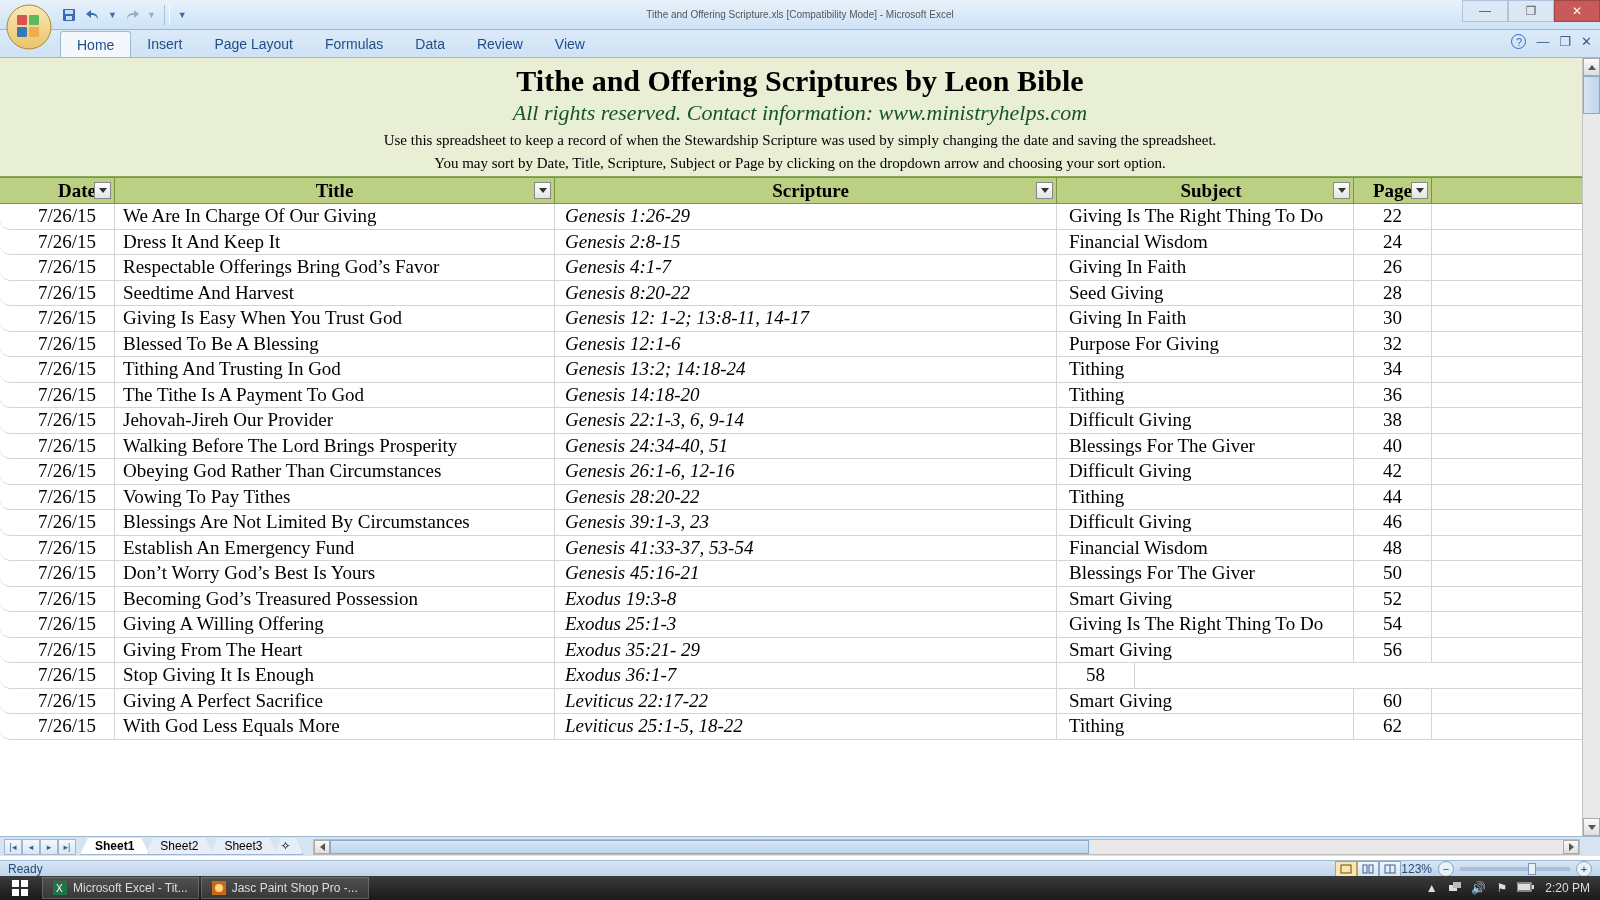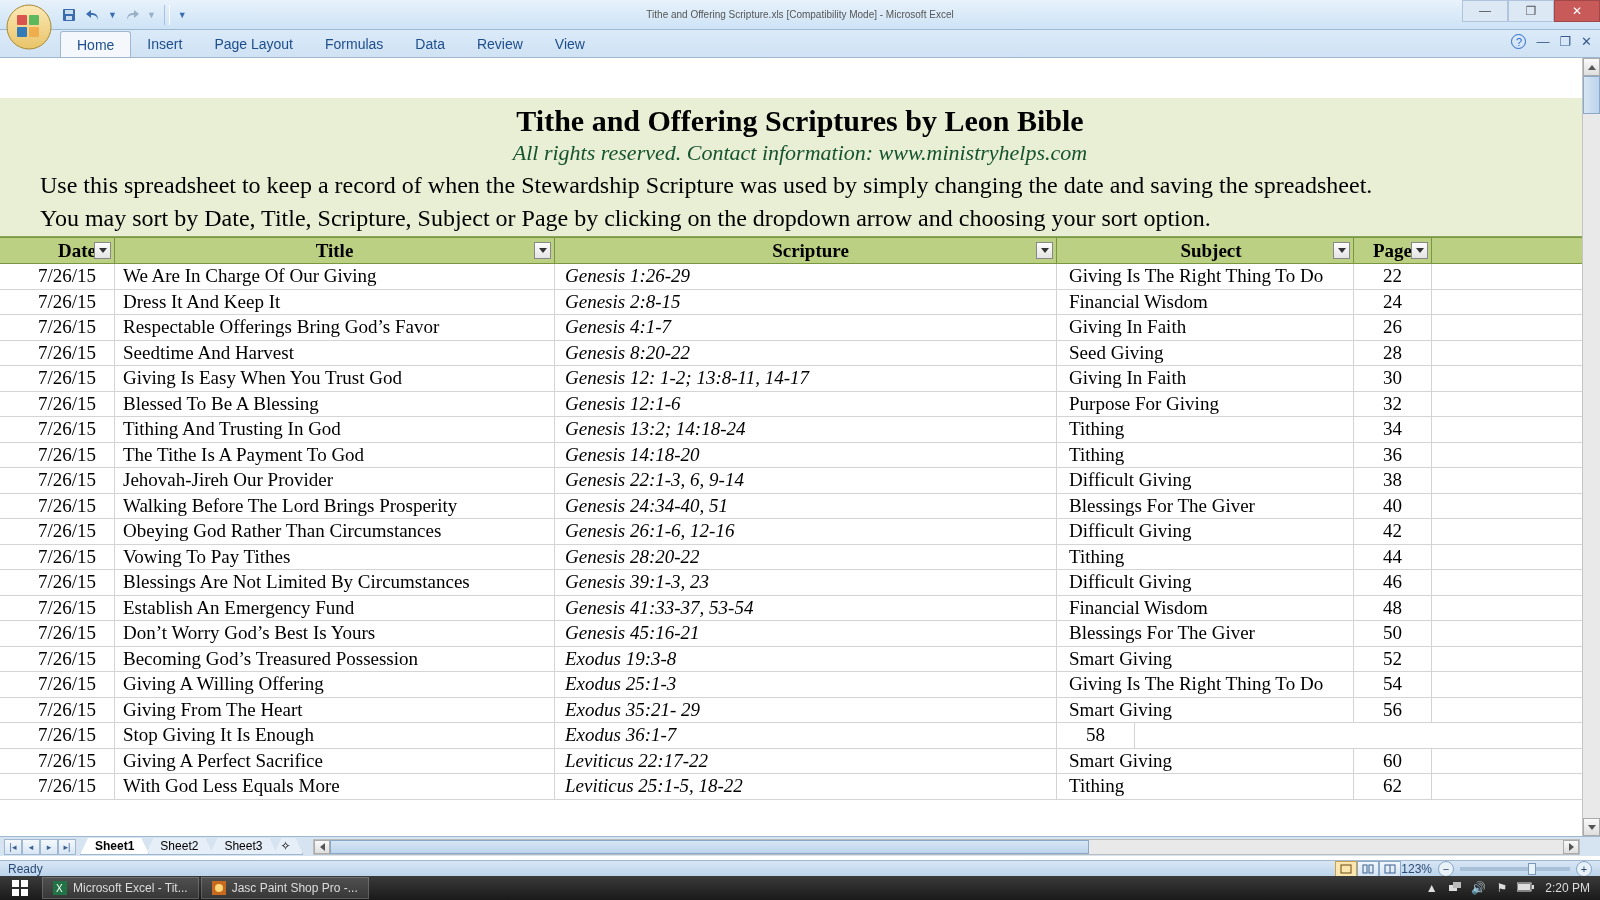--- a/index.html
+++ b/index.html
@@ -18,34 +18,34 @@
 .win-btn.close { background:#c85a5a; color:#fff; border-color:#a04848; }
 
 
 .ribbon { height:28px; background:linear-gradient(#dbeaf9,#cfe2f3); border-bottom:1px solid #9fb8d0; display:flex; align-items:flex-end; padding-left:60px; position:relative; }
 .ribbon-tab { padding:5px 16px 4px; color:#1e4e8c; font-size:14px; cursor:pointer; }
 .ribbon-tab.active { background:#f4f8fc; border:1px solid #9fb8d0; border-bottom:none; border-radius:3px 3px 0 0; color:#1e4e8c; }
 .ribbon-right { position:absolute; right:8px; top:4px; display:flex; gap:10px; align-items:center; }
 .ribbon-right span { color:#3a5b8c; cursor:pointer; font-size:13px; }
 
 
-.sheet-head { background:#e8efd4; padding:6px 40px 4px; border-bottom:1px solid #8aa85c;margin-top:40px; }
+.sheet-head { background:#e8efd4; padding:6px 40px 4px; border-bottom:1px solid #8aa85c; }
 .sh-title { font-family:"Times New Roman",serif; font-weight:bold; font-size:30px; text-align:center; color:#000; }
 .sh-sub { font-family:"Times New Roman",serif; font-style:italic; font-size:22px; text-align:center; color:#14532d; margin-top:2px; }
-.sh-inst { font-family:"Times New Roman",serif; font-size:24px; color:#000; margin-top:6px; }
+.sh-inst { font-family:"Times New Roman",serif; font-size:15px; text-align:center; color:#000; margin-top:6px; }
 
 
 .col-row { display:flex; background:#bcd084; border-top:1px solid #7a9640; border-bottom:1px solid #7a9640; height:27px; }
 .col-cell { font-family:"Times New Roman",serif; font-weight:bold; font-size:19px; text-align:center; border-right:1px solid #7a9640; display:flex; align-items:center; justify-content:center; position:relative; }
 .filter-btn { position:absolute; right:3px; top:4px; width:17px; height:17px; background:linear-gradient(#fdfdfd,#e4e4e4); border:1px solid #888; display:flex; align-items:center; justify-content:center; cursor:pointer; }
 .filter-btn::after { content:""; border-left:4px solid transparent; border-right:4px solid transparent; border-top:5px solid #333; }
 
 
 .data-area { overflow:hidden; }
-.data-row { display:flex; height:25.5px; border-bottom:1px solid #d4d4d4; }
+.data-row { display:flex; height:25.5px; border-bottom:1px solid #d4d4d4;border-radius:10px; }
 .data-cell { font-family:"Times New Roman",serif; font-size:19px; padding:0 8px; border-right:1px solid #d4d4d4; display:flex; align-items:center; white-space:nowrap; overflow:hidden; }
 .c-date { width:115px; justify-content:flex-end; padding-right:18px; }
 .c-title { width:440px; }
 .c-scr { width:502px; font-style:italic; padding-left:10px; }
 .c-sub { width:297px; padding-left:12px; }
 .c-page { width:78px; justify-content:center; }
 
 
 .vscroll { position:absolute; right:0; top:58px; bottom:64px; width:18px; background:#e9e9e9; border-left:1px solid #c4c4c4; }
 .vscroll .arrow { height:18px; background:linear-gradient(#fafafa,#dedede); border:1px solid #aaa; display:flex; align-items:center; justify-content:center; cursor:pointer; }

